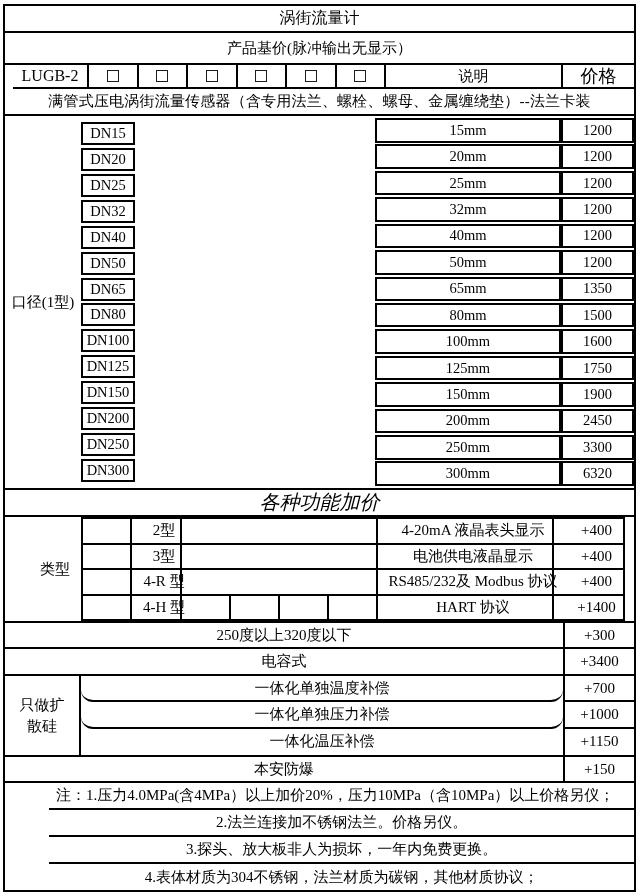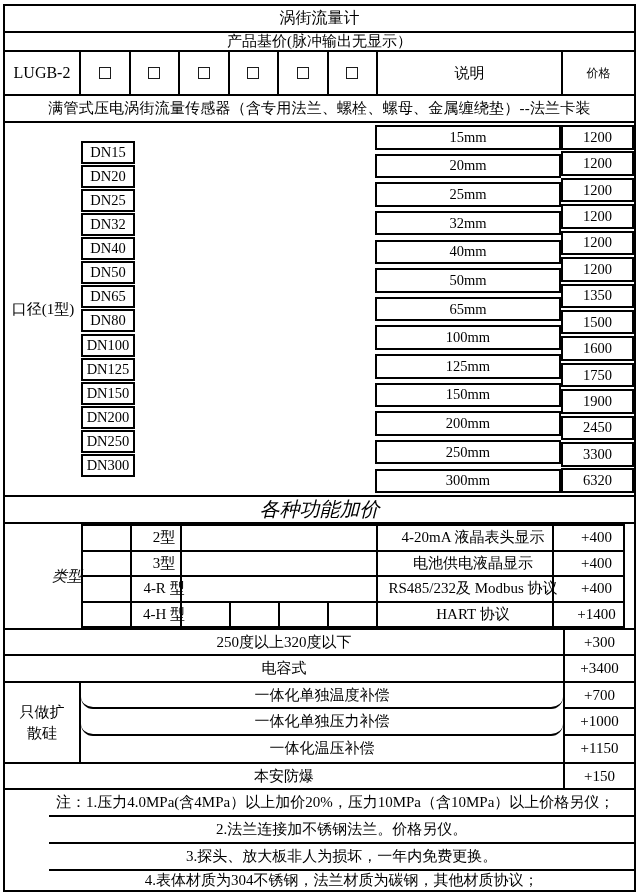--- a/index.html
+++ b/index.html
@@ -6,44 +6,44 @@
   html,body { width:640px; height:896px; background:#ffffff; }
   body { font-family: "Liberation Serif", "DejaVu Serif", serif; color:#000; position:relative; }
   #table {
     position:absolute; left:3px; top:4px; width:633px; height:888px;
     border:2px solid #000; background:#fff; display:flex; flex-direction:column;
   }
   .sect { border-bottom:2px solid #000; flex-shrink:0; }
   .center { display:flex; align-items:center; justify-content:center; }
   
   .row-title   { height:27px; font-size:16px; }
-  .row-subtitle{ height:19px; font-size:15px; }
-  .row-model   { height:44px; display:flex; }
+  .row-subtitle{ height:32px; font-size:15px; }
+  .row-model   { height:24px; display:flex;margin-left:8px; }
   .row-model > div { border-right:2px solid #000; display:flex; align-items:center; justify-content:center; }
   .cell-model  { width:76px;  font-size:16px; }
   .cell-cbx    { width:49.5px; }
   .cell-deschead { flex:1; font-size:15px; }
-  .cell-pricehead{ width:71px; font-size:12px; border-right:none !important; }
+  .cell-pricehead{ width:71px; font-size:18px; border-right:none !important; }
   .cbx { display:inline-block; width:12px; height:12px; border:1.5px solid #1c1c1c; background:#fff; }
   .row-sensor { height:27px; font-size:15px; letter-spacing:0.2px; }
   
   .dn-sect { height:374px; display:flex; }
   .dn-label-col { width:76px; display:flex; align-items:center; justify-content:center; font-size:15px; }
-  .dn-col   { width:54px;  display:flex; flex-direction:column; justify-content:space-between; padding:18px 0; }
+  .dn-col   { width:54px;  display:flex; flex-direction:column; justify-content:space-between; padding:6px 0; }
   .dn-spacer{ flex:1; }
   .dd-col   { width:186px; display:flex; flex-direction:column; justify-content:space-between; padding:2px 0; }
   .dp-col   { width:73px;  display:flex; flex-direction:column; justify-content:space-between; padding:2px 0; }
   .cellbox { border:2px solid #000; display:flex; align-items:center; justify-content:center; font-size:14.5px; background:#fff; }
   .dn-box { height:23px; }
   .dd-box, .dp-box { height:24.5px; }
   
   .row-features { height:27px; font-size:20px;font-style:italic; }
   
   .type-sect { height:106px; position:relative; display:flex; flex-direction:column; }
-  .type-label { position:absolute; left:16px; top:0; width:92px; height:100%; display:flex; align-items:center; justify-content:center; font-size:15px;font-style:italic; }
+  .type-label { position:absolute; left:4px; top:0; width:92px; height:100%; display:flex; align-items:center; justify-content:center; font-size:15px; }
   .type-row { height:28px; display:flex; }
   .type-row + .type-row { margin-top:-2px; }
   .t-spacer { width:76px; }
   .t-box { border:2px solid #000; display:flex; align-items:center; justify-content:center; font-size:15px; background:transparent;padding-left:16px; }
   .t-c2 { width:51px; }
   .t-c3 { width:52px; margin-left:-2px; white-space:nowrap; }
   .t-mid { width:198px; margin-left:-2px; }
   .t-sub { width:51px; margin-left:-2px; }
   .t-desc { width:178px; margin-left:-2px; white-space:nowrap; }
   .t-price { width:73px; margin-left:-2px; }
@@ -184,20 +184,23 @@
         </div>
 
         <div class="cellbox dd-box">
           <span>50mm</span>
         </div>
 
         <div class="cellbox dd-box">
           <span>65mm</span>
         </div>
 
+        <div class="cellbox dd-box">
+          <span>80mm</span>
+        </div>
 
         <div class="cellbox dd-box">
           <span>100mm</span>
         </div>
 
         <div class="cellbox dd-box">
           <span>125mm</span>
         </div>
 
         <div class="cellbox dd-box">

